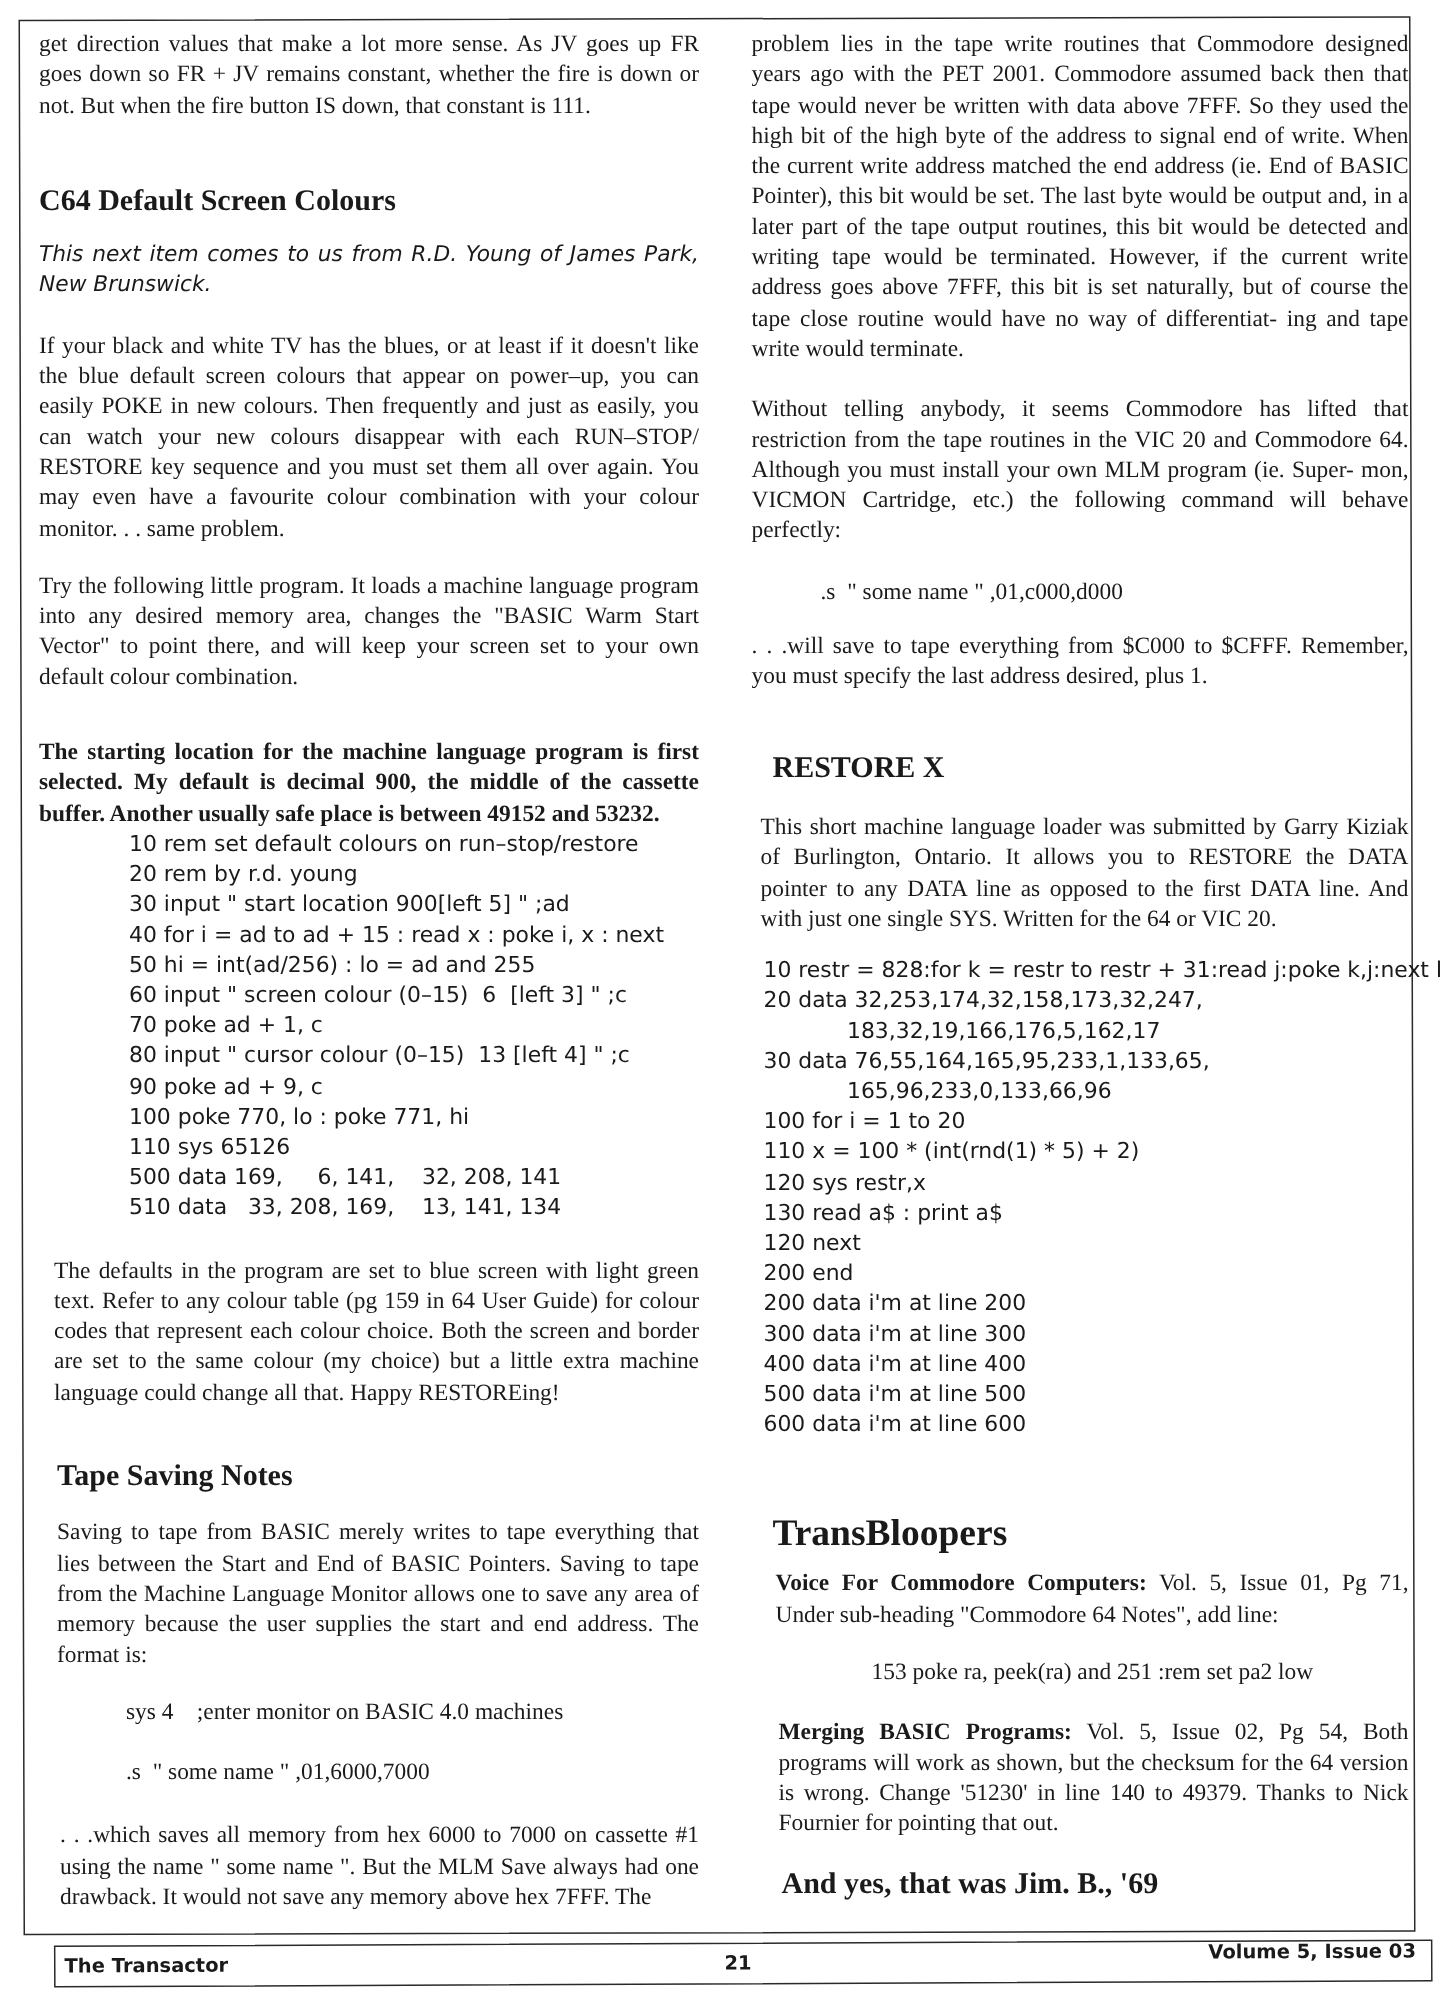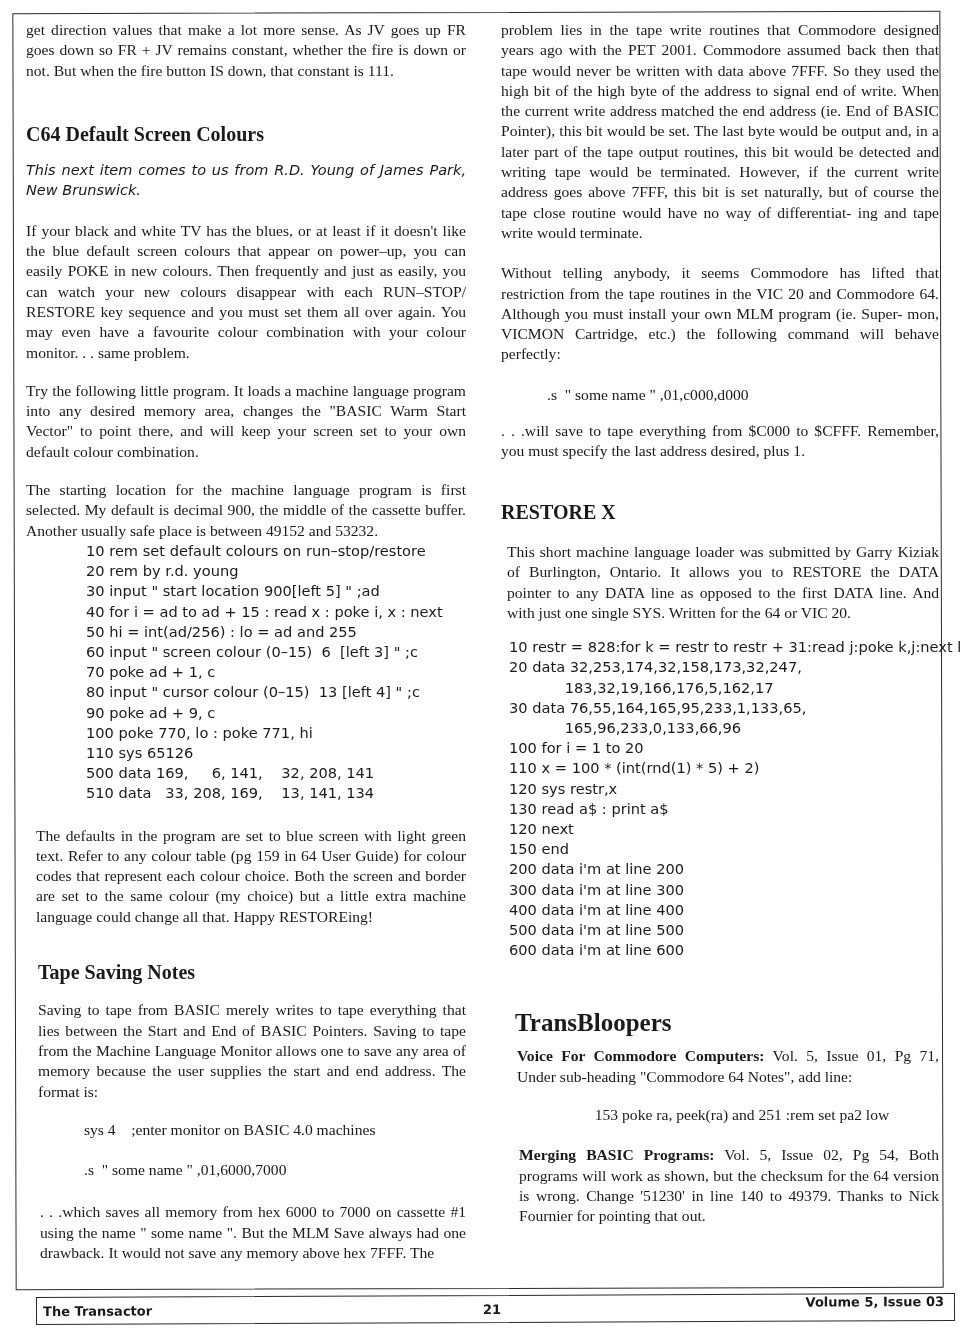--- a/index.html
+++ b/index.html
@@ -45,21 +45,21 @@
 
 <div class="page-frame"></div>
 
 <div class="col col-left">
   <p class="para">get direction values that make a lot more sense. As JV goes up FR goes down so FR + JV remains constant, whether the fire is down or not. But when the fire button IS down, that constant is 111.</p>
 
   <p class="heading" style="margin-top:43px;">C64 Default Screen Colours</p>
   <p class="para italic" style="margin-top:16px;">This next item comes to us from R.D. Young of James Park, New Brunswick.</p>
   <p class="para" style="margin-top:20px;">If your black and white TV has the blues, or at least if it doesn't like the blue default screen colours that appear on power–up, you can easily POKE in new colours. Then frequently and just as easily, you can watch your new colours disappear with each RUN–STOP/ RESTORE key sequence and you must set them all over again. You may even have a favourite colour combination with your colour monitor. . . same problem.</p>
   <p class="para" style="margin-top:18px;">Try the following little program. It loads a machine language program into any desired memory area, changes the "BASIC Warm Start Vector" to point there, and will keep your screen set to your own default colour combination.</p>
-  <p class="para" style="margin-top:18px;">The starting location for the machine language program is first selected. My default is decimal 900, the middle of the cassette buffer. Another usually safe place is between 49152 and 53232.</p>
+  <p class="para" style="margin-top:30px;font-weight:bold;">The starting location for the machine language program is first selected. My default is decimal 900, the middle of the cassette buffer. Another usually safe place is between 49152 and 53232.</p>
 
   <div style="margin-top:0; margin-left:60px;">
     <p class="code">10 rem set default colours on run–stop/restore</p>
     <p class="code">20 rem by r.d. young</p>
     <p class="code">30 input " start location 900[left 5] " ;ad</p>
     <p class="code">40 for i = ad to ad + 15 : read x : poke i, x : next</p>
     <p class="code">50 hi = int(ad/256) : lo = ad and 255</p>
     <p class="code">60 input " screen colour (0–15)  6  [left 3] " ;c</p>
     <p class="code">70 poke ad + 1, c</p>
     <p class="code">80 input " cursor colour (0–15)  13 [left 4] " ;c</p>
@@ -78,49 +78,50 @@
   <p class="mlm" style="margin-top:20px; margin-left:58px;">.s  " some name " ,01,6000,7000</p>
   <p class="para" style="margin-top:22px; margin-left:14px;">. . .which saves all memory from hex 6000 to 7000 on cassette #1 using the name " some name ". But the MLM Save always had one drawback. It would not save any memory above hex 7FFF. The</p>
 </div>
 
 <div class="col col-right">
   <p class="para">problem lies in the tape write routines that Commodore designed years ago with the PET 2001. Commodore assumed back then that tape would never be written with data above 7FFF. So they used the high bit of the high byte of the address to signal end of write. When the current write address matched the end address (ie. End of BASIC Pointer), this bit would be set. The last byte would be output and, in a later part of the tape output routines, this bit would be detected and writing tape would be terminated. However, if the current write address goes above 7FFF, this bit is set naturally, but of course the tape close routine would have no way of differentiat- ing and tape write would terminate.</p>
   <p class="para" style="margin-top:20px;">Without telling anybody, it seems Commodore has lifted that restriction from the tape routines in the VIC 20 and Commodore 64. Although you must install your own MLM program (ie. Super- mon, VICMON Cartridge, etc.) the following command will behave perfectly:</p>
   <p class="mlm" style="margin-top:20px; margin-left:46px;">.s  " some name " ,01,c000,d000</p>
   <p class="para" style="margin-top:16px;">. . .will save to tape everything from $C000 to $CFFF. Remember, you must specify the last address desired, plus 1.</p>
 
-  <p class="heading" style="margin-top:40px; margin-left:0;">RESTORE X</p>
+  <p class="heading" style="margin-top:40px; margin-left:14px;">RESTORE X</p>
   <p class="para" style="margin-top:20px; margin-left:6px;">This short machine language loader was submitted by Garry Kiziak of Burlington, Ontario. It allows you to RESTORE the DATA pointer to any DATA line as opposed to the first DATA line. And with just one single SYS. Written for the 64 or VIC 20.</p>
 
   <div style="margin-top:14px; margin-left:8px;">
     <p class="code">10 restr = 828:for k = restr to restr + 31:read j:poke k,j:next k</p>
     <p class="code">20 data 32,253,174,32,158,173,32,247,</p>
     <p class="code">            183,32,19,166,176,5,162,17</p>
     <p class="code">30 data 76,55,164,165,95,233,1,133,65,</p>
     <p class="code">            165,96,233,0,133,66,96</p>
     <p class="code">100 for i = 1 to 20</p>
     <p class="code">110 x = 100 * (int(rnd(1) * 5) + 2)</p>
     <p class="code">120 sys restr,x</p>
     <p class="code">130 read a$ : print a$</p>
     <p class="code">120 next</p>
-    <p class="code">150 end</p>
+    <p class="code">200 end</p>
     <p class="code">200 data i'm at line 200</p>
     <p class="code">300 data i'm at line 300</p>
     <p class="code">400 data i'm at line 400</p>
     <p class="code">500 data i'm at line 500</p>
     <p class="code">600 data i'm at line 600</p>
   </div>
 
   <p class="big-heading" style="margin-top:48px; margin-left:14px;">TransBloopers</p>
   <p class="para" style="margin-top:8px; margin-left:16px;">
     <span class="runin">Voice For Commodore Computers:</span><span> Vol. 5, Issue 01, Pg 71, Under sub-heading "Commodore 64 Notes", add line:</span>
   </p>
-  <p class="mlm" style="margin-top:18px; margin-left:44px;text-align:center;">153 poke ra, peek(ra) and 251 :rem set pa2 low</p>
+  <p class="mlm" style="margin-top:18px; margin-left:80px;">153 poke ra, peek(ra) and 251 :rem set pa2 low</p>
   <p class="para" style="margin-top:20px; margin-left:18px;">
     <span class="runin">Merging BASIC Programs:</span><span> Vol. 5, Issue 02, Pg 54, Both programs will work as shown, but the checksum for the 64 version is wrong. Change '51230' in line 140 to 49379. Thanks to Nick Fournier for pointing that out.</span>
   </p>
+  <p class="heading" style="margin-top:20px; margin-left:20px;">And yes, that was Jim. B., '69</p>
 </div>
 
 <div class="footer">
   <span class="f-left">The Transactor</span>
   <span class="f-center">21</span>
   <span class="f-right">Volume 5, Issue 03</span>
 </div>
 
 </body></html>

